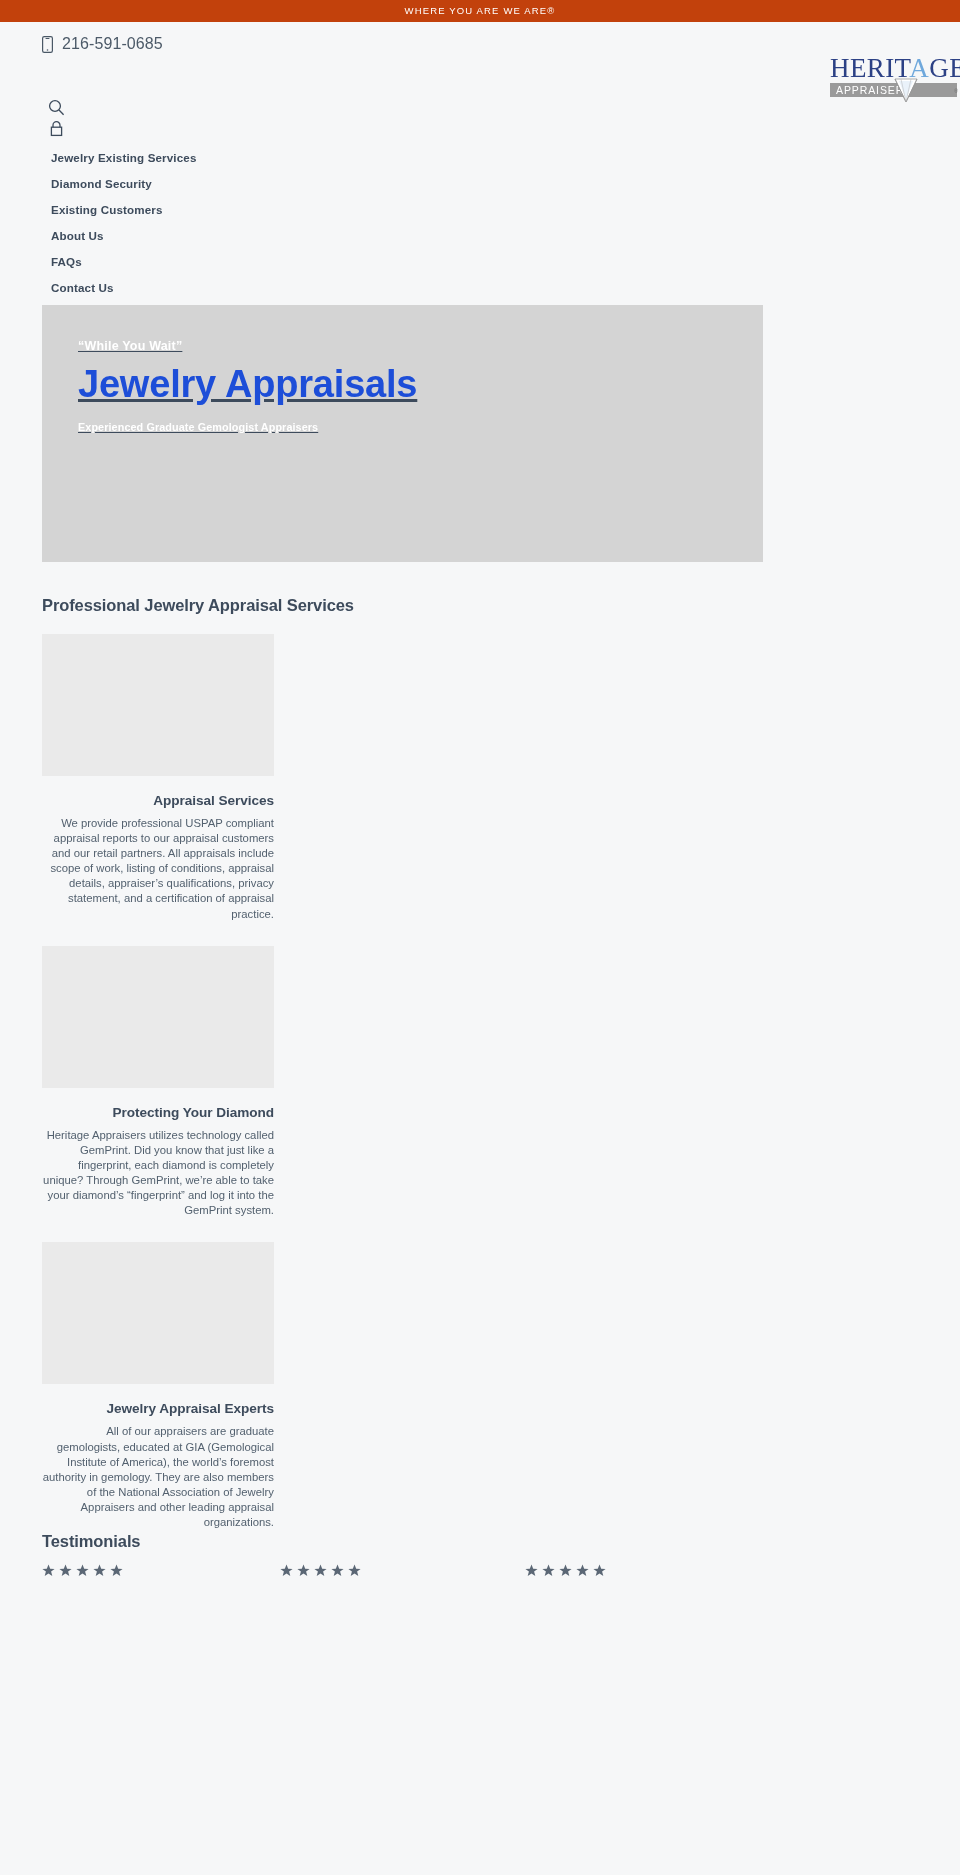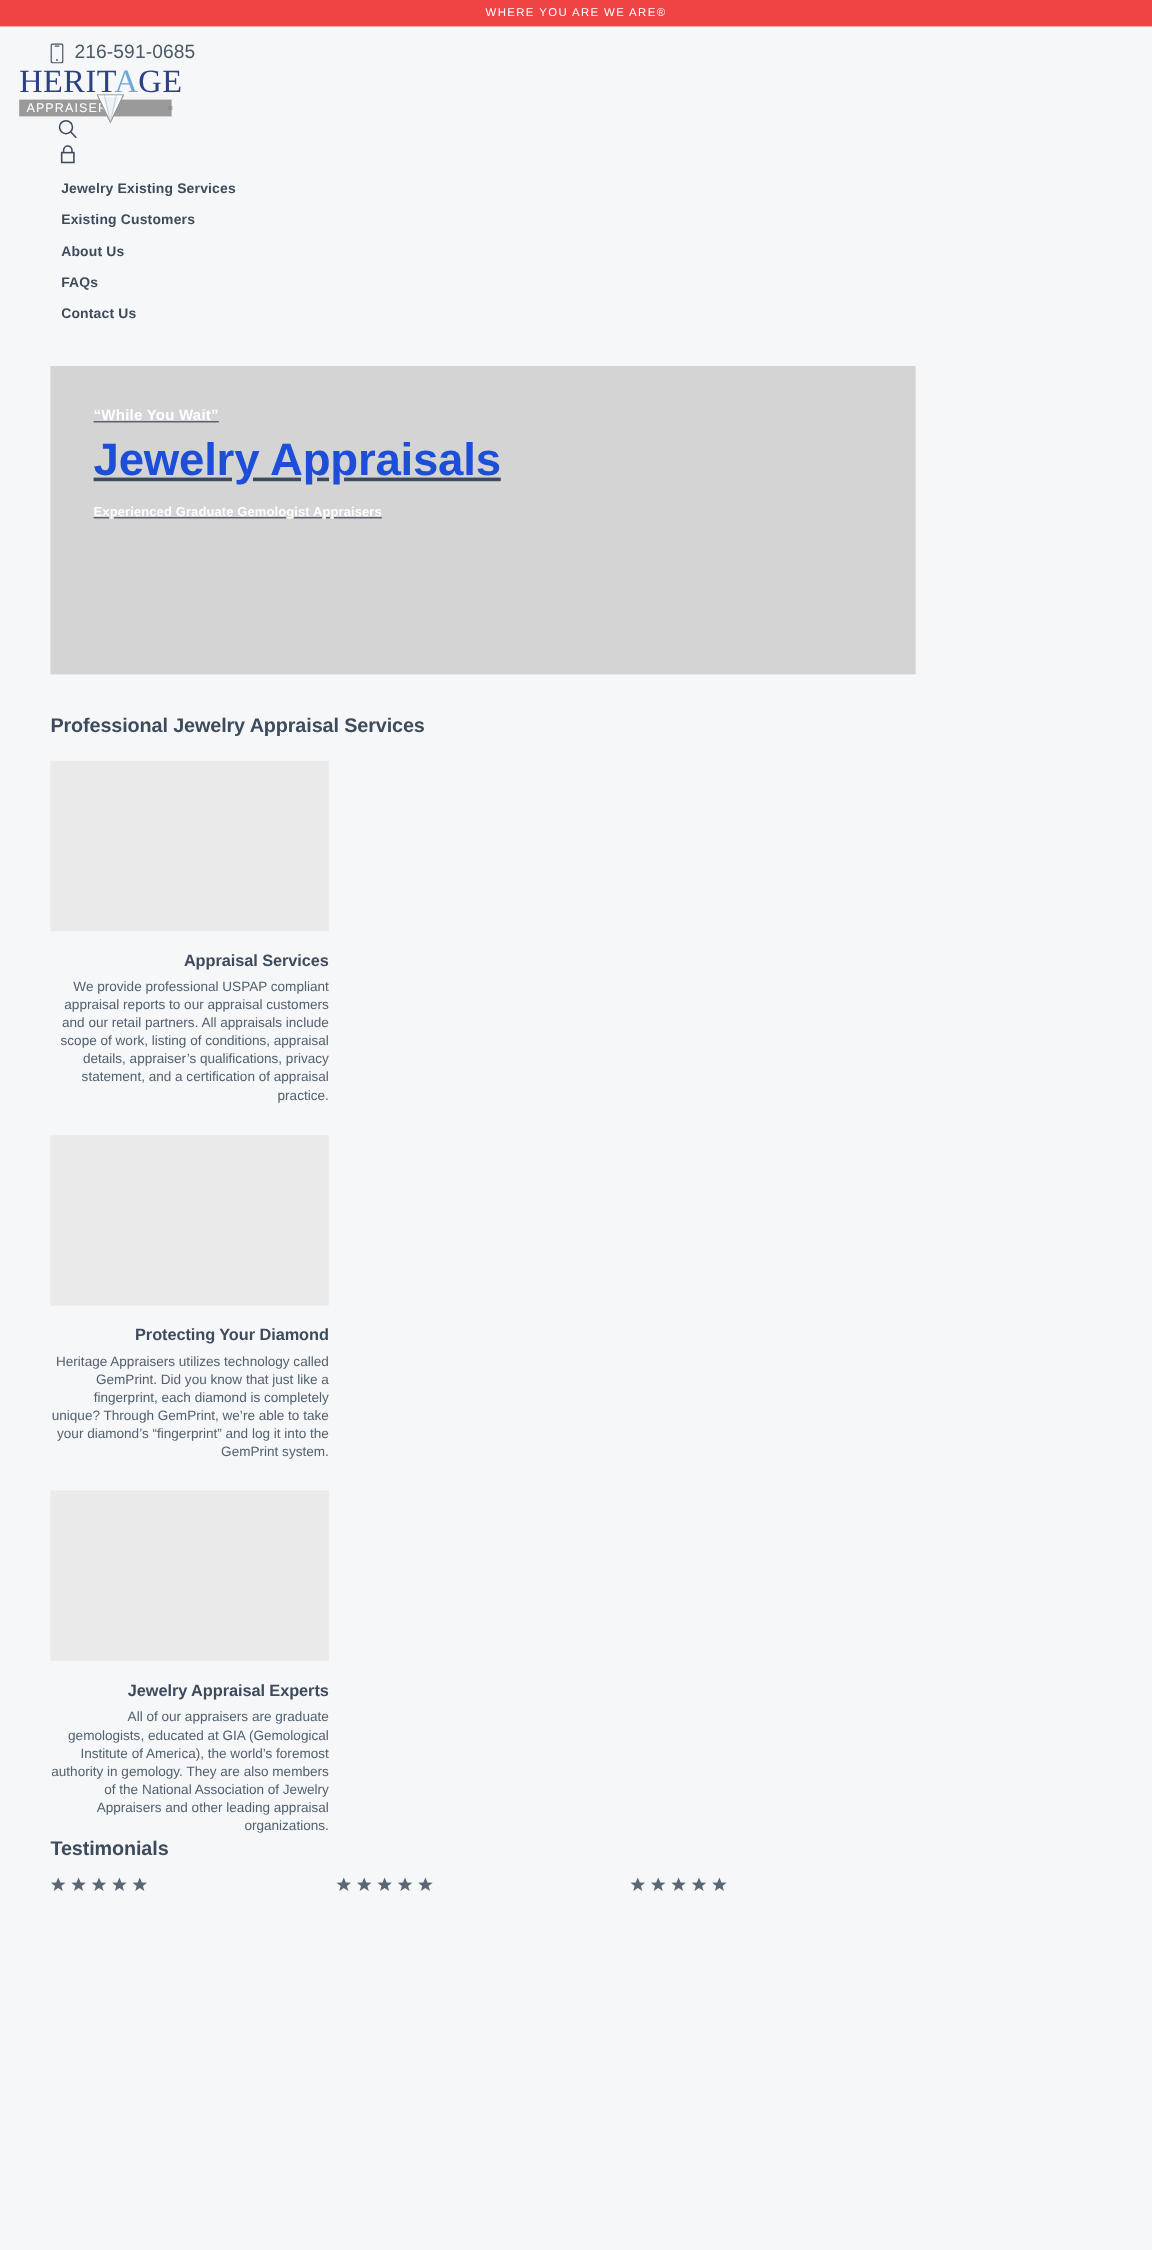--- a/index.html
+++ b/index.html
@@ -8,39 +8,39 @@
   body{
     background:#f6f7f8;
     font-family:"Liberation Sans",sans-serif;
     color:#3d4b5c;
     -webkit-font-smoothing:antialiased;
   }
   .page{width:960px;position:relative;overflow:hidden;min-height:1875px;background:#f6f7f8;}
 
   
   .topbar{
-    height:22px;background:#ef4444;display:flex;align-items:center;justify-content:center;
+    height:22px;background:#c2410c;display:flex;align-items:center;justify-content:center;
   }
   .topbar-text{
     color:#ffffff;font-size:9.5px;letter-spacing:1.15px;font-weight:400;
     text-transform:uppercase;line-height:1;
   }
 
   
   .util-row{position:relative;height:52px;}
   .phone-link{
     position:absolute;left:42px;top:13px;display:flex;align-items:center;gap:9px;
     text-decoration:none;color:#4a5866;
   }
   .icon-mobile{width:11px;height:17px;display:block;flex:none;}
   .phone-num{font-size:16px;color:#4c5a68;letter-spacing:.1px;white-space:nowrap;}
 
   
   .logo-wrap{
-    position:absolute;left:0;right:3px;top:55px;display:flex;justify-content:flex-start;padding-left:16px;
+    position:absolute;left:0;right:3px;top:55px;display:flex;justify-content:flex-end;padding-left:16px;
   }
   .logo{position:relative;width:127px;height:42px;}
   .logo-word{
     font-family:"Liberation Serif",serif;font-size:27px;line-height:27px;
     letter-spacing:.4px;color:#2c4185;font-weight:400;
     position:absolute;left:0;top:0;white-space:nowrap;
   }
   .logo-word .blue-a{color:#6fa8dc;}
   .logo-bar{
     position:absolute;left:0;top:28px;width:127px;height:14px;background:#9a9a9a;
@@ -167,20 +167,21 @@
         <svg class="icon-lock" viewBox="0 0 17 17" aria-hidden="true">
           <path d="M5 7.2 V5.2 a3.5 3.5 0 0 1 7 0 V7.2" fill="none" stroke="#3d4b5c" stroke-width="1.3"></path>
           <rect x="3.4" y="7.2" width="10.2" height="8.2" fill="none" stroke="#3d4b5c" stroke-width="1.3"></rect>
         </svg>
       </span>
     </button>
   </div>
 
   <nav class="nav">
     <a class="nav-item" href="#">Jewelry Existing Services</a>
+    <a class="nav-item" href="#">Diamond Security</a>
     <a class="nav-item" href="#">Existing Customers</a>
     <a class="nav-item" href="#">About Us</a>
     <a class="nav-item" href="#">FAQs</a>
     <a class="nav-item" href="#">Contact Us</a>
   </nav>
 
   <section class="hero">
     <div class="hero-inner">
       <div class="hero-eyebrow">“While You Wait”</div>
       <h1 class="hero-title">Jewelry Appraisals</h1>

